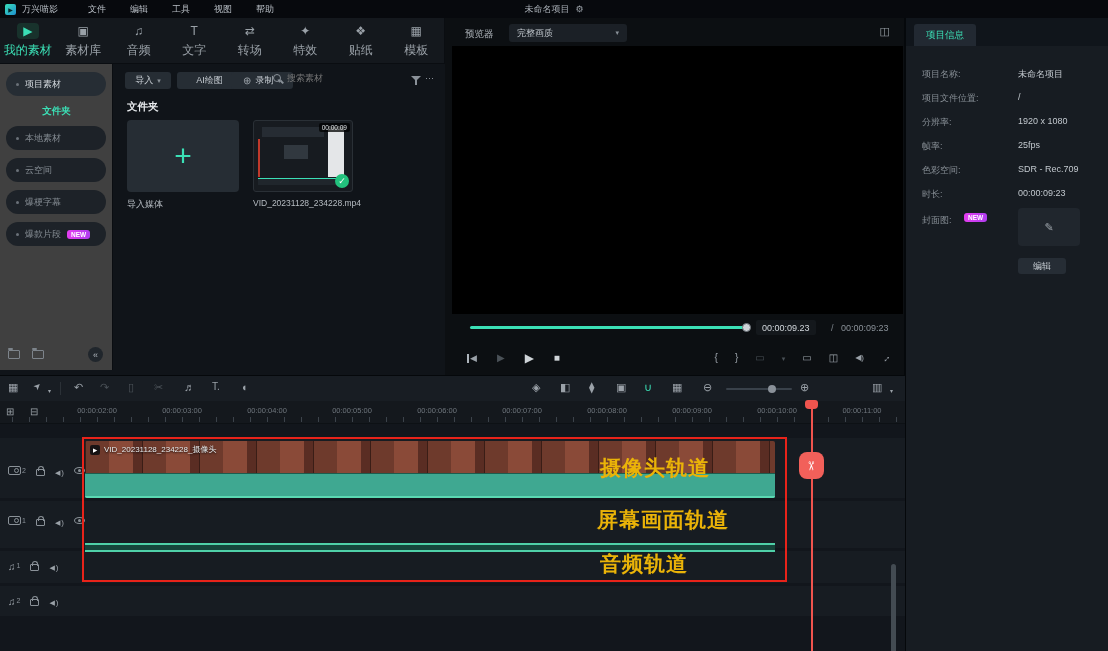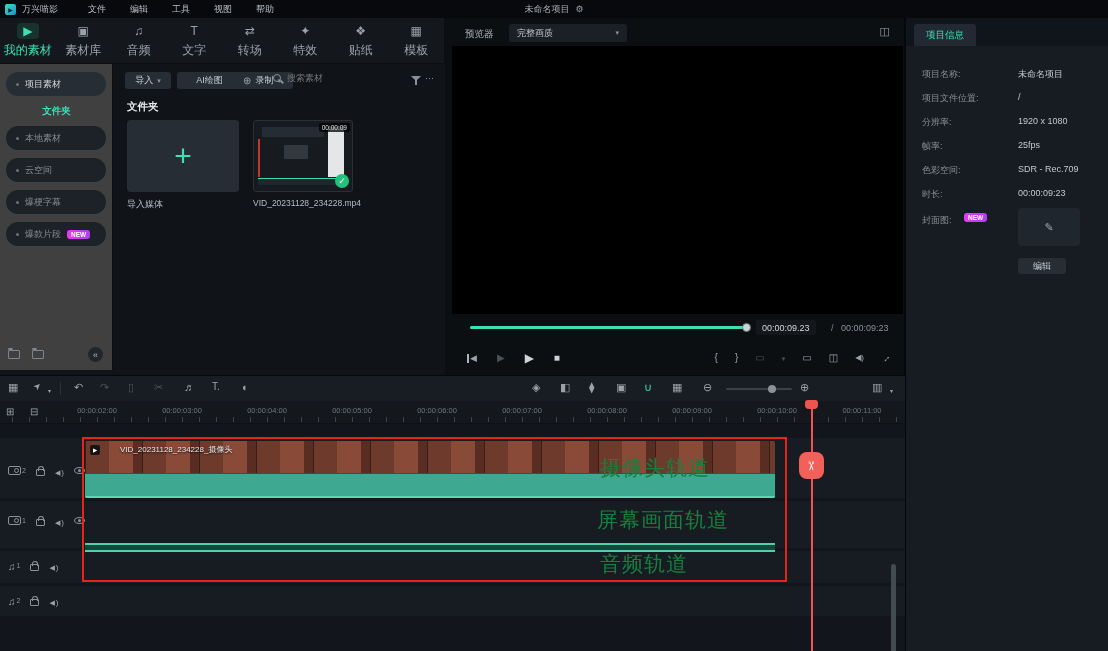--- a/index.html
+++ b/index.html
@@ -114,34 +114,34 @@
   .ic-cam::after{content:'';position:absolute;right:1.5px;top:1.5px;width:3px;height:3px;border:1px solid #8a9198;border-radius:50%}
   .ic-lock{width:9px;height:7px;border:1px solid #8a9198;border-radius:1px;position:relative;display:inline-block;margin-top:4px}
   .ic-lock::before{content:'';position:absolute;left:1px;top:-4px;width:4px;height:4px;border:1px solid #8a9198;border-bottom:none;border-radius:3px 3px 0 0}
   .g-spk::before{content:"◀";font-size:7px}
   .g-spk::after{content:")";font-size:8px;margin-left:1px}
   .g-eye{width:11px;height:7px;border:1px solid #8a9198;border-radius:50%;position:relative;display:inline-block}
   .g-eye::after{content:'';position:absolute;left:3.5px;top:1.5px;width:3px;height:3px;border-radius:50%;background:#8a9198}
   .g-note::before{content:"♫";font-size:10px}
 
   .clip{position:absolute;left:85px;width:690px;border-radius:2px;overflow:hidden}
-  .clip-label{position:absolute;left:5px;top:3px;display:flex;align-items:center;gap:20px;font-size:8px;color:#e6eaec;text-shadow:0 1px 2px rgba(0,0,0,.9);z-index:3}
+  .clip-label{position:absolute;left:5px;top:3px;display:flex;align-items:center;gap:4px;font-size:8px;color:#e6eaec;text-shadow:0 1px 2px rgba(0,0,0,.9);z-index:3}
   .play-badge{width:10px;height:10px;background:rgba(10,14,18,.85);border-radius:2px;color:#fff;font-size:5.5px;display:flex;align-items:center;justify-content:center}
   .clip1{top:17px;height:57px}
   .clip1 .film{position:absolute;inset:0 0 25px 0;background:repeating-linear-gradient(90deg,#3a1d16 0 1px,#6e3a2c 1px 24px,#8a4a38 24px 48px,#5a2d23 48px 57px)}
   .clip1 .band{position:absolute;left:0;right:0;bottom:0;height:25px;background:#3fa891;border-top:1px solid #1d5c4d;border-bottom:2px solid #5bd8b2}
   .clip2{top:80px;height:37px;background:repeating-linear-gradient(90deg,#eceeef 0 10px,#272c32 10px 46px,#eceeef 46px 56px)}
   .clip2 .darkpart{position:absolute;left:0;top:0;bottom:0;width:172px;background:repeating-linear-gradient(90deg,#1e2329 0 55px,#0e1114 55px 57px);border-right:1px solid #0e1114}
   .clip2 .seps{position:absolute;inset:0;background:repeating-linear-gradient(90deg,transparent 0 56px,#0e1114 56px 58px)}
   .wave2{position:absolute;left:85px;top:119px;width:690px;height:9px;background:#16453b;border-top:2px solid #4fd0a8;border-bottom:2px solid #4fd0a8}
   .clip3{top:130px;height:27px;background:#1d4f44;background-image:repeating-linear-gradient(0deg,transparent 0 7px,#2f6b5b 7px 8px)}
   .clip3::after{content:'';position:absolute;left:0;right:0;top:13px;height:1px;background:#58d6ae}
   .clip3 .clip-label{color:#b9d9cf;text-shadow:none}
   .redbox{position:absolute;left:82px;top:13px;width:705px;height:145px;border:2px solid #e8231a;pointer-events:none;z-index:5}
-  .anno{position:absolute;font-size:21px;color:#15803d;z-index:6;white-space:nowrap;font-weight:normal;letter-spacing:1px}
+  .anno{position:absolute;font-size:21px;color:#eab308;z-index:6;white-space:nowrap;font-weight:bold;letter-spacing:1px}
   .playhead-line{position:absolute;left:811px;top:400px;width:2px;height:251px;background:#f0544e;z-index:20}
   .playhead-cap{position:absolute;left:805px;top:400px;width:13px;height:9px;background:#f0544e;border-radius:3px 3px 4px 4px;z-index:21}
   .cut-badge{position:absolute;left:799px;top:452px;width:25px;height:27px;background:#f2605a;border-radius:8px;z-index:21;display:flex;align-items:center;justify-content:center;color:#fff;font-size:12px}
   .cut-badge span{transform:rotate(90deg)}
   .tl-scroll{position:absolute;left:891px;top:140px;width:5px;height:110px;background:#434b52;border-radius:3px}
 
   
   .g-monitor::before{content:"▭"} .g-save::before{content:"▤"} .g-cloud::before{content:"☁"}
   .g-support::before{content:"◎"} .g-gift::before{content:"▩"} .g-user::before{content:"◉"}
   .g-gear::before{content:"⚙"} .g-min::before{content:"−"} .g-max::before{content:"▢"} .g-close::before{content:"✕"}

